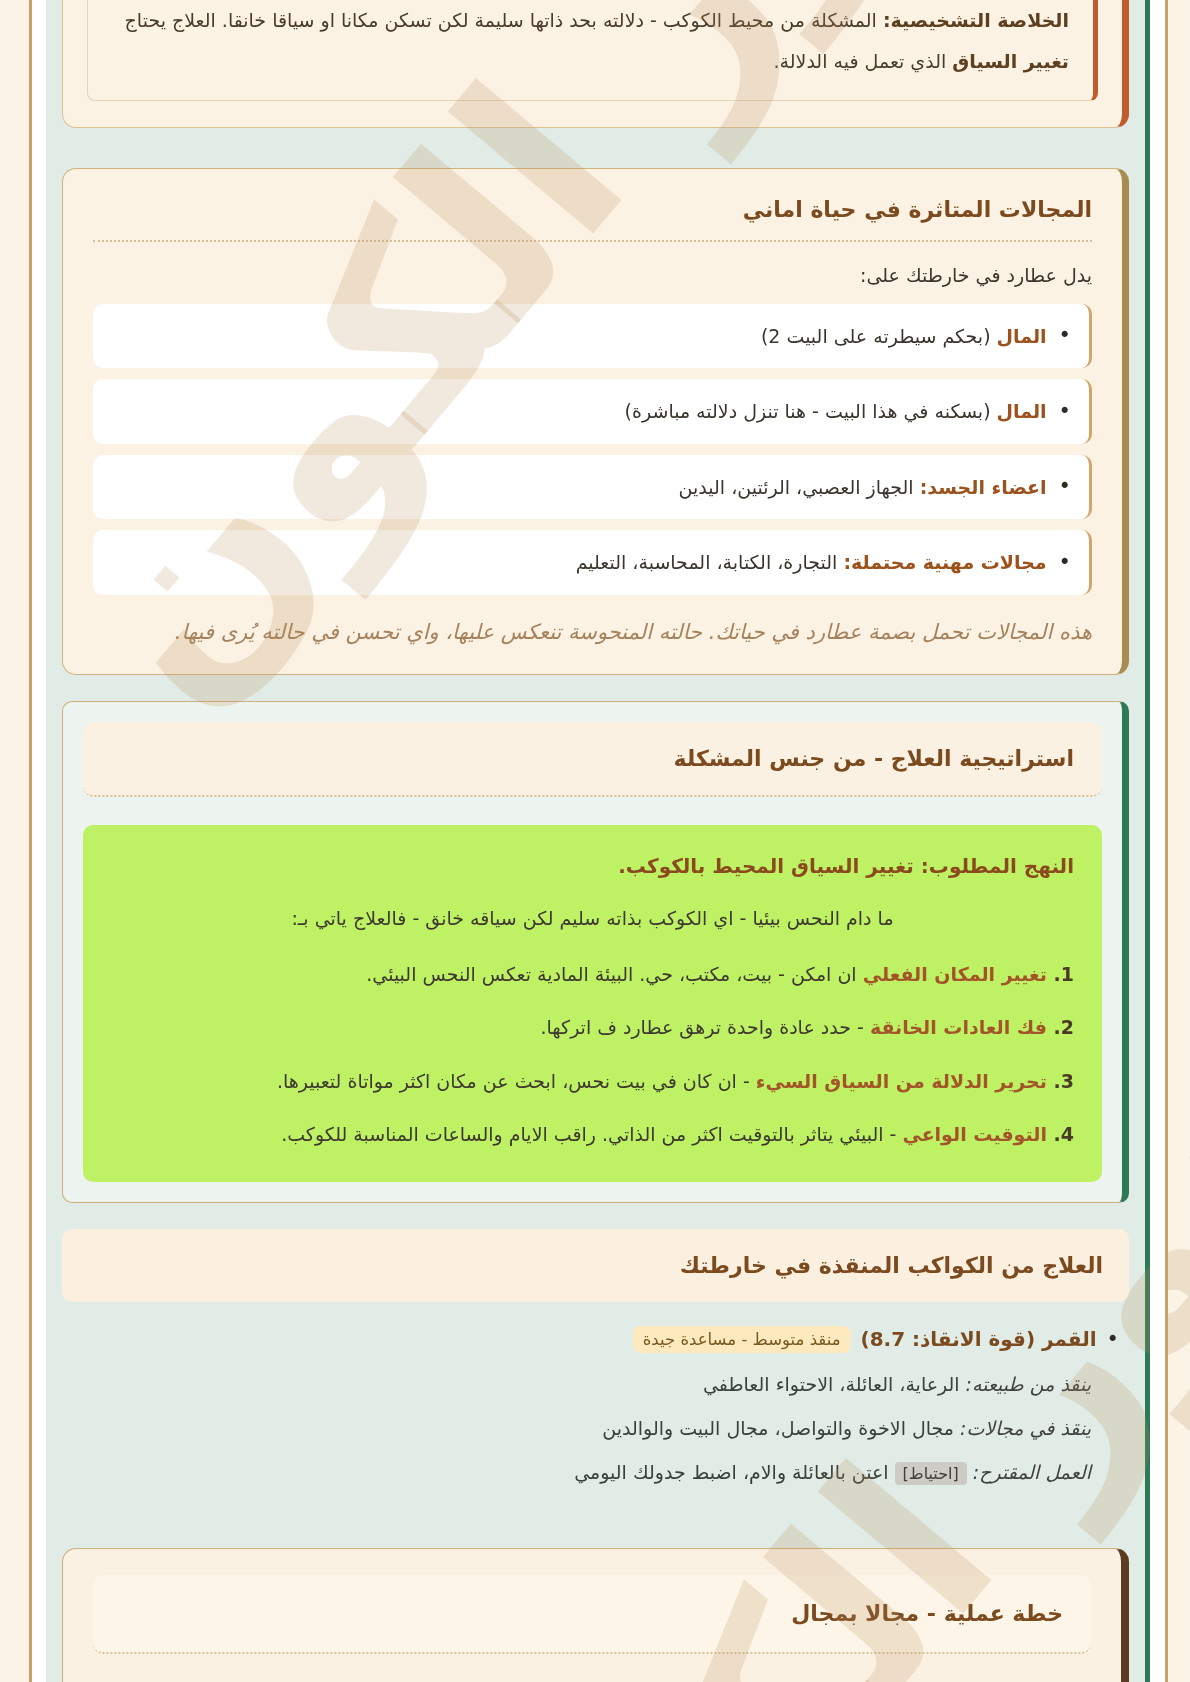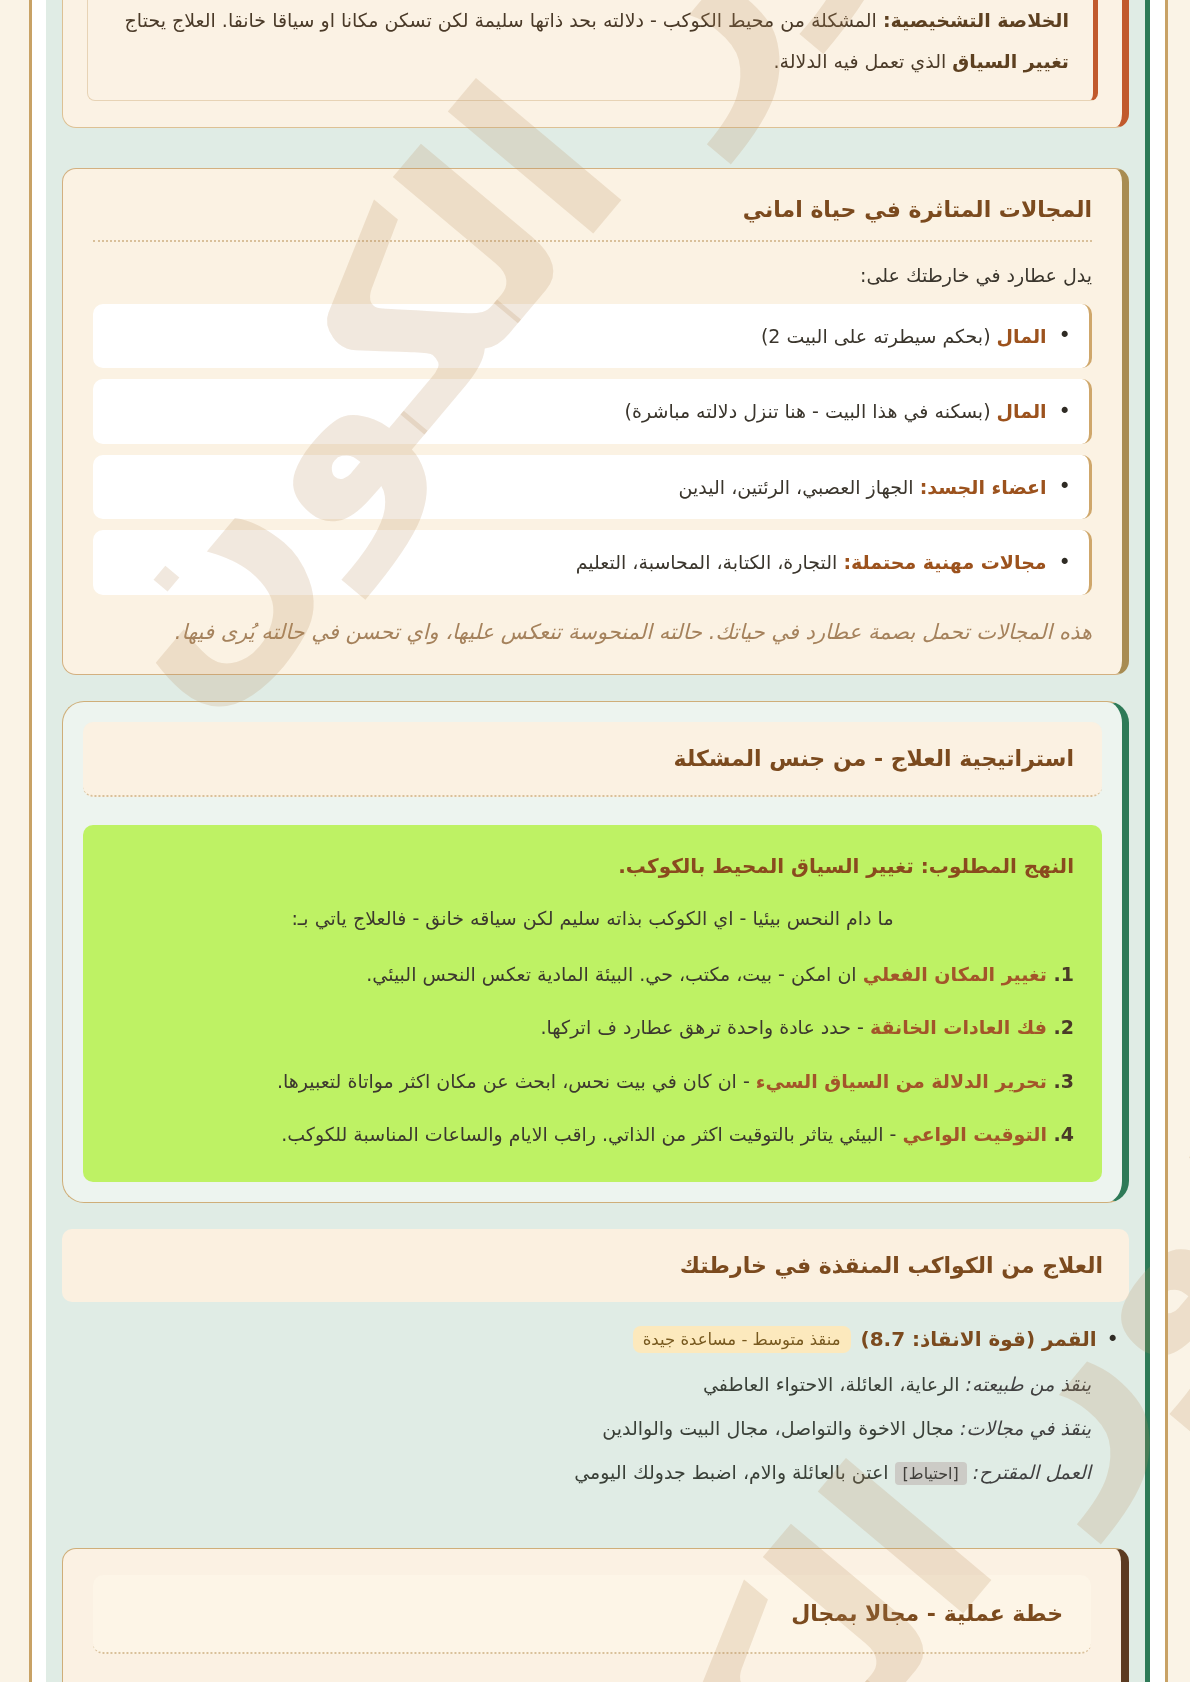--- a/index.html
+++ b/index.html
@@ -65,21 +65,21 @@
   }
   .item-card .dot{font-size:21px;color:#2f2b24;line-height:1;}
   .item-card .lbl{font-weight:bold;color:#9c521d;}
   .areas-footer{margin-top:20px;font-style:italic;color:#a5825c;font-size:21px;line-height:1.7;}
   
   .strategy-card{
     margin-top:26px;
     background:#edf4ef;
     border:1px solid #cfae79;
     border-right:7px solid #2e7a57;
-    border-radius:22px;
+    border-radius:10px;
     padding:20px;
   }
   .header-box{
     background:#fbf1e2;
     border-radius:10px;
     padding:20px 28px;
     border-bottom:2px dotted #d9c09a;
   }
   .white-card{
     margin-top:28px;

